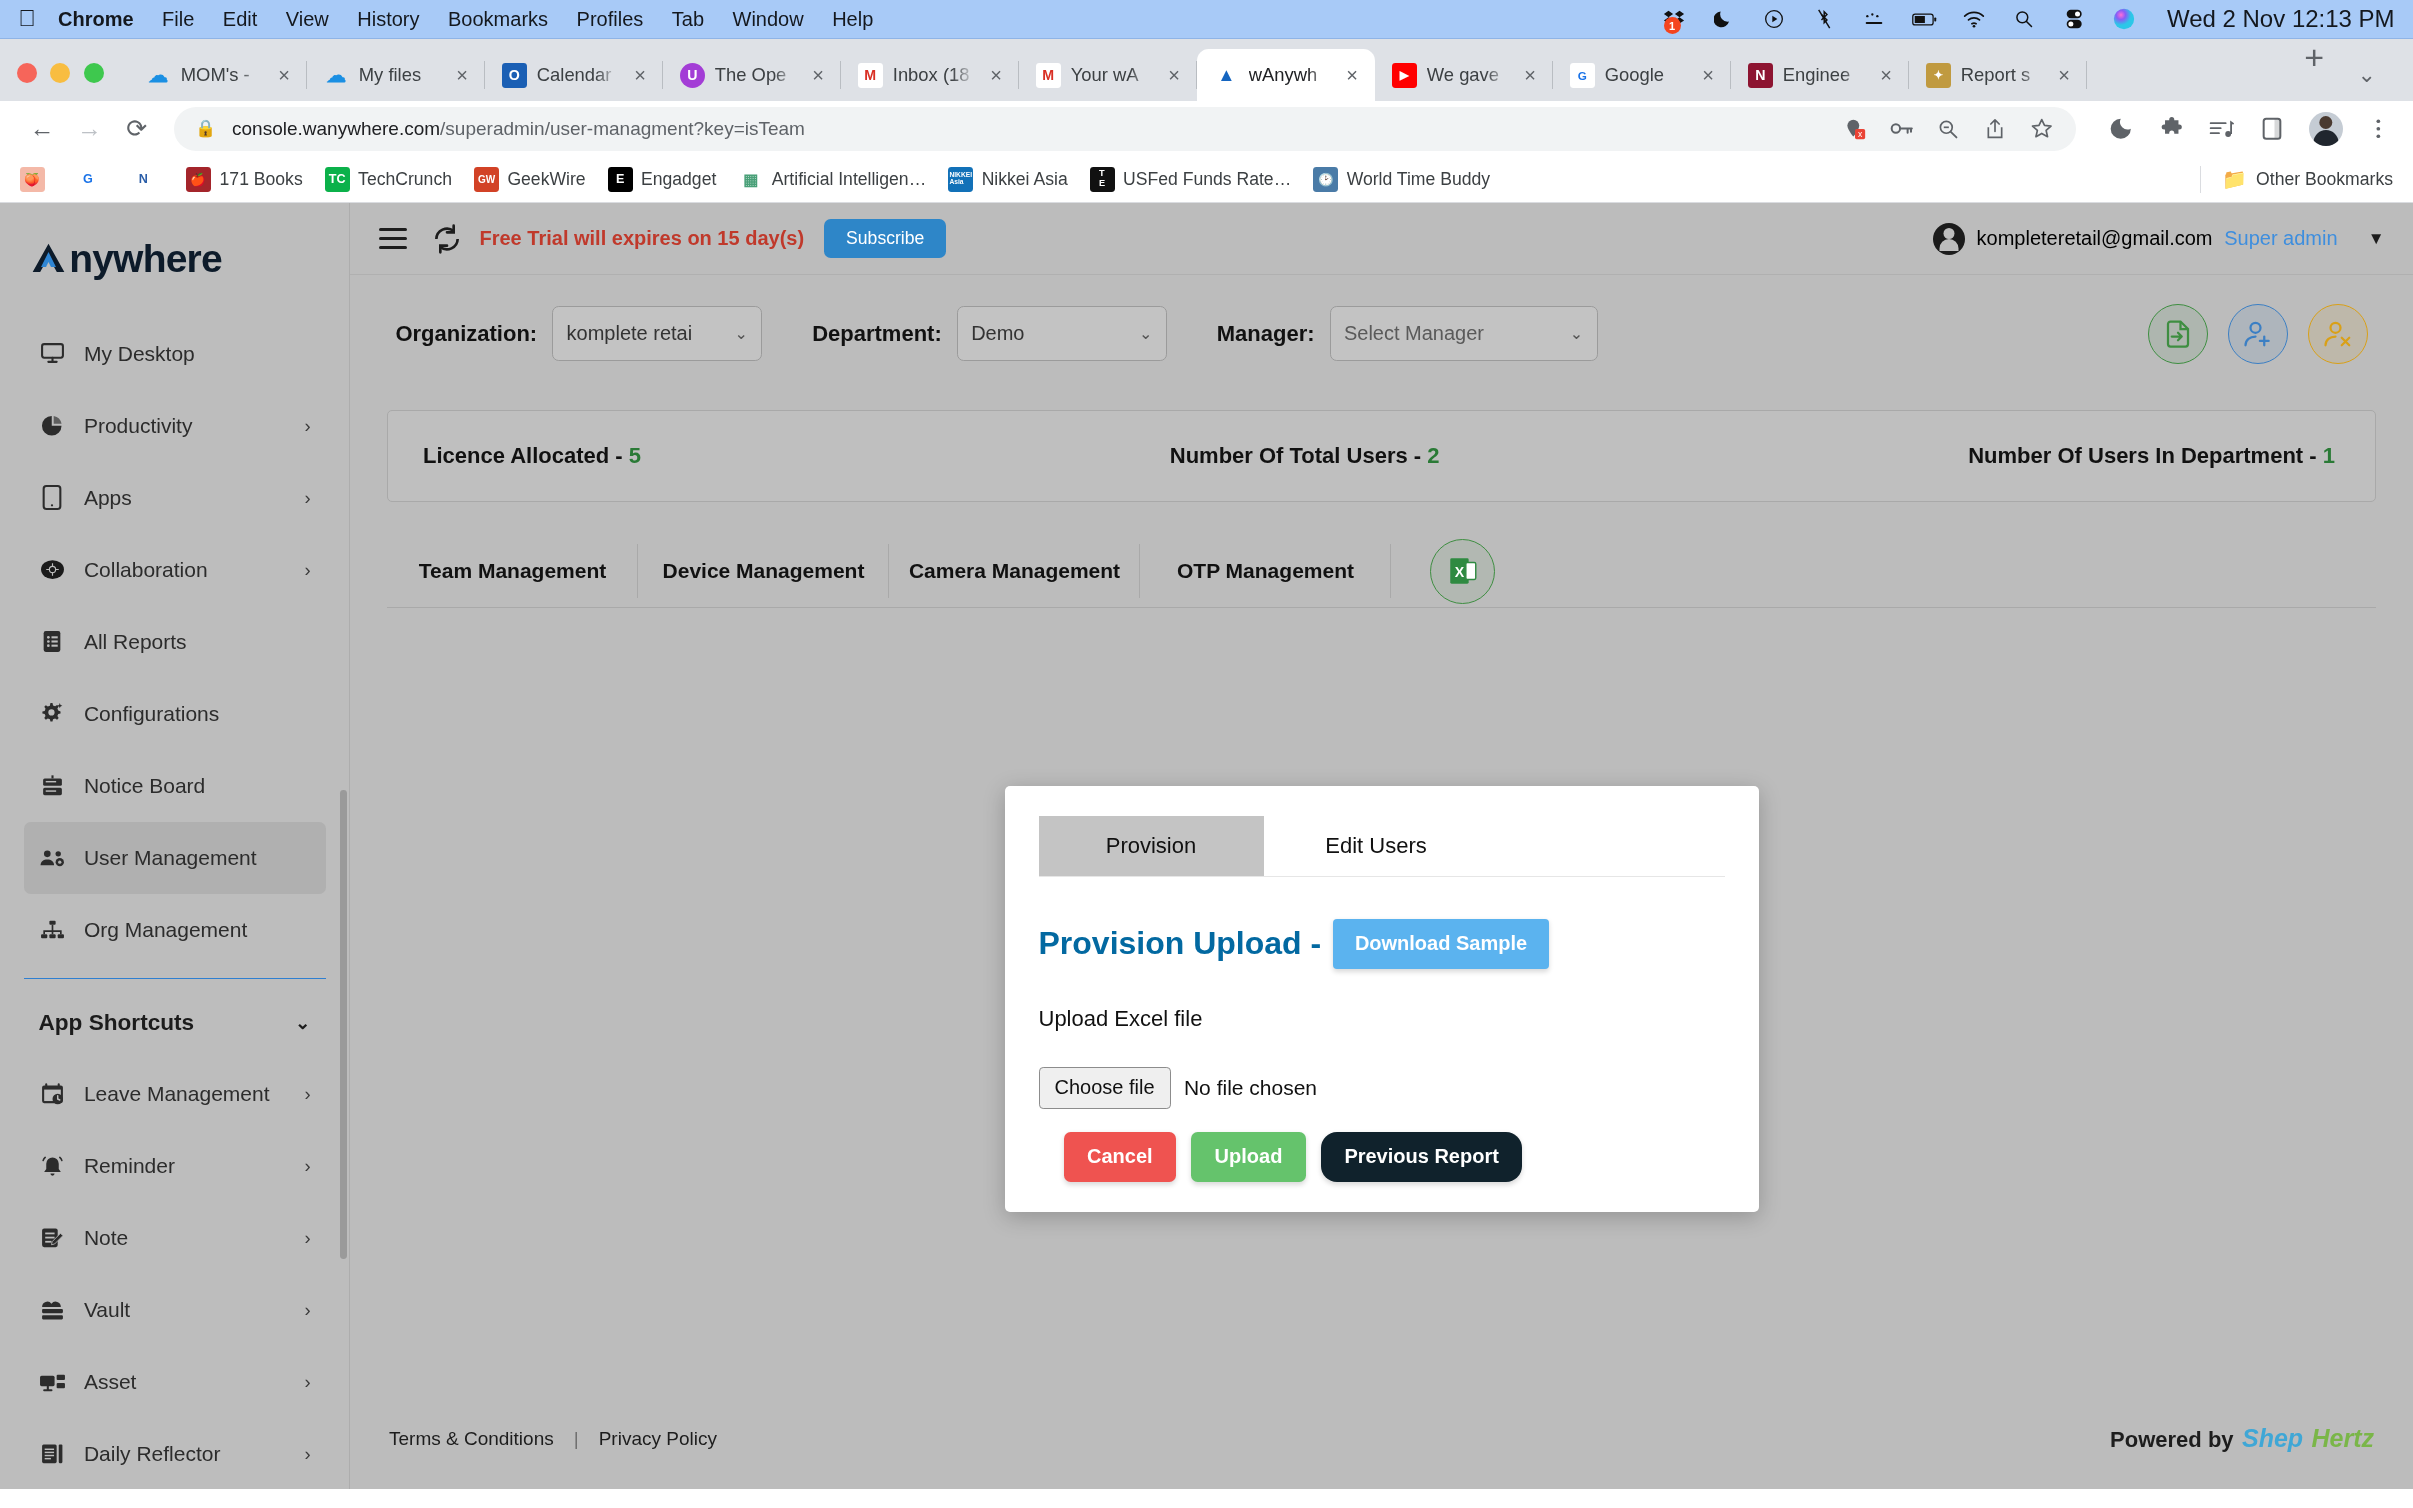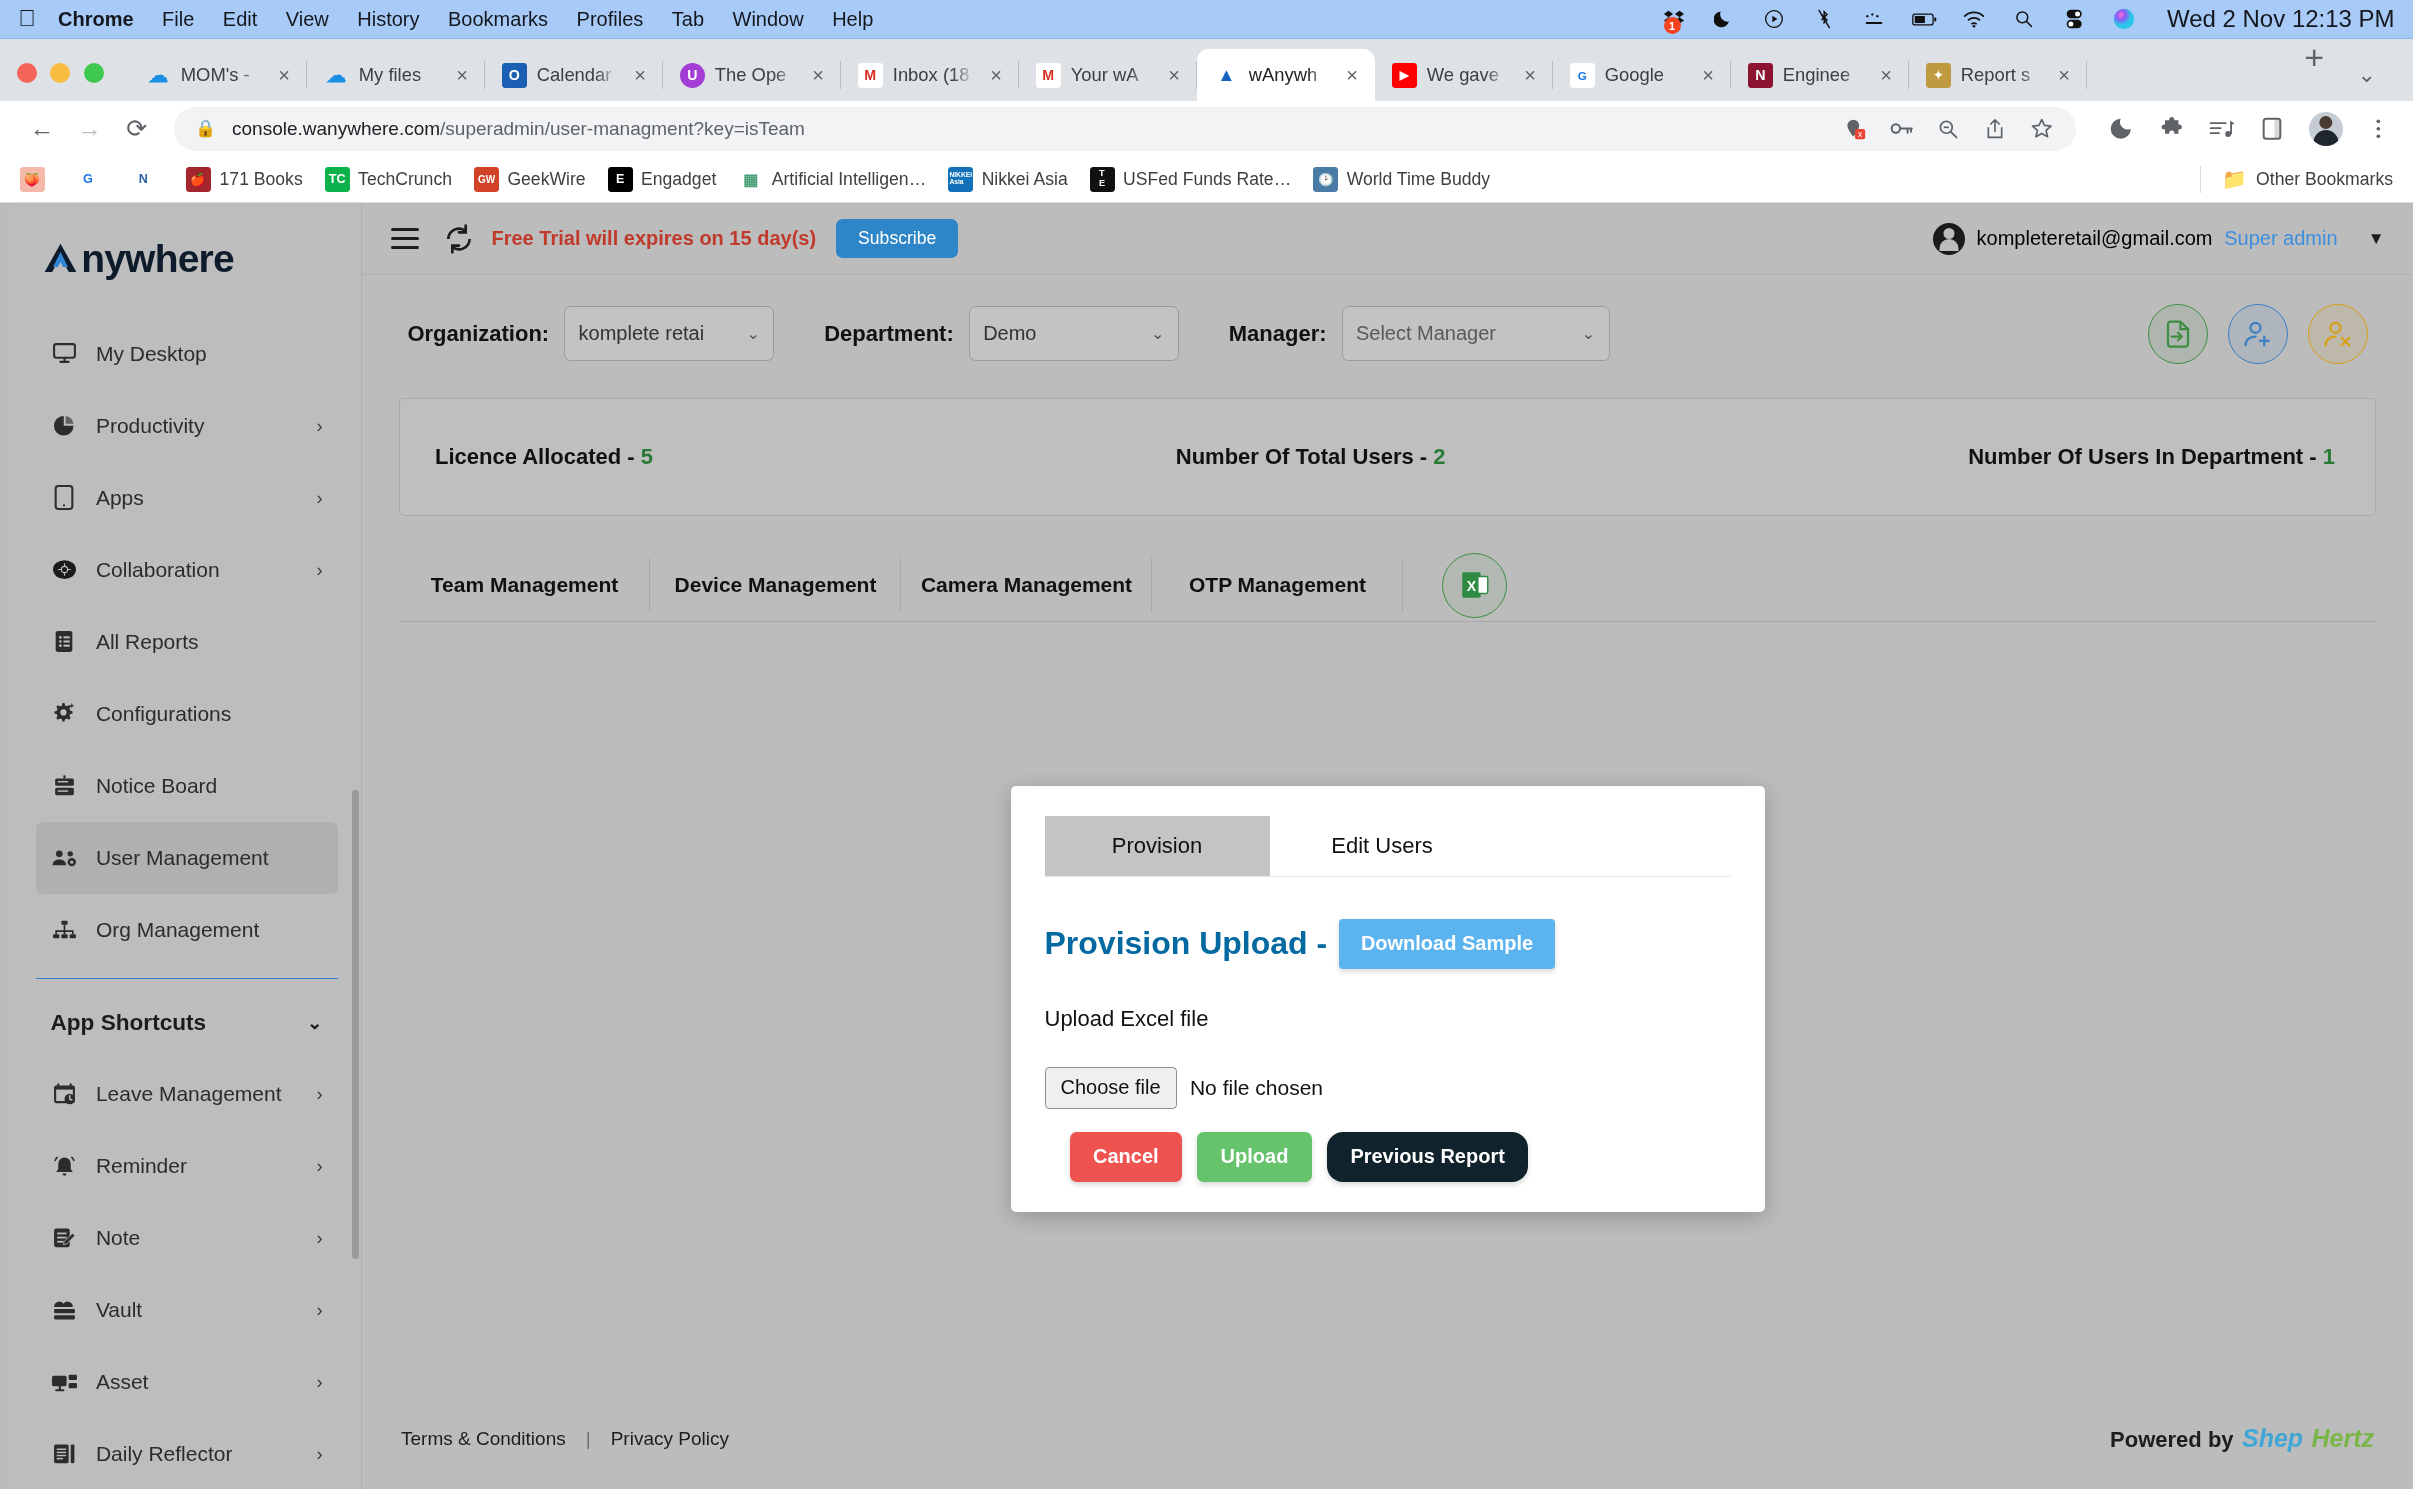--- a/index.html
+++ b/index.html
@@ -95,21 +95,21 @@
     height: 47px; background: #fff; display: flex; align-items: center;
     padding: 0 20px; gap: 22px; border-bottom: 0.8px solid #dadce0; font-size: 17.6px; color: #3c4043;
   }
   .bm { display: flex; align-items: center; gap: 8.4px; white-space: nowrap; }
   .bm .bmico { width: 25px; height: 25px; border-radius: 3.4px; flex: none;
                display: flex; align-items: center; justify-content: center;
                font-size: 12.6px; font-weight: bold; color: #fff; overflow: hidden; }
   .bm-sep { width: 0.8px; height: 27px; background: #dadce0; }
 
   
-  .app { display: flex; height: 1286px; background: #bcbcbc; padding-left: 12px; }
+  .app { display: flex; height: 1286px; background: #bcbcbc; }
 
   
   .sidebar {
     width: 350px; flex: none; background: #bdbdbd;
     border-right: 0.8px solid #adadad; position: relative; overflow: hidden;
   }
   .brand { padding: 34px 0 28.5px 28.5px; display: flex; align-items: center; }
   .brand-mark { position: relative; width: 39px; height: 35px; margin-right: 1.7px; }
   .brand-text { font-size: 39px; font-weight: bold; color: #0d1b2a; letter-spacing: -0.8px; }
   .nav { padding-top: 8.4px; }
@@ -167,22 +167,22 @@
   .fselect .fcaret { font-size: 16px; color: #555; margin-left: 8.4px; }
   .fselect.manager { min-width: 268px; color: #5a5a5a; gap: 22px; }
   .round-actions { margin-left: auto; display: flex; align-items: center; gap: 20px; }
   .round-btn { width: 60px; height: 60px; border-radius: 50%; border: 1.7px solid; display: flex;
                align-items: center; justify-content: center; }
   .round-btn.green { border-color: #3e8e41; color: #3e8e41; background: rgba(62,142,65,.10); }
   .round-btn.blue { border-color: #3b7fc4; color: #3b7fc4; background: rgba(59,127,196,.10); }
   .round-btn.amber { border-color: #d9a017; color: #d9a017; background: rgba(217,160,23,.10); }
 
   .stats-card {
-    margin-top: 34px; background: #bfbfbf; border: 0.8px solid #a9a9a9; border-radius: 5px;
-    height: 118px; display: flex; align-items: center; padding: 0 20px; justify-content: center;
+    margin-top: 46px; background: #bfbfbf; border: 0.8px solid #a9a9a9; border-radius: 5px;
+    height: 92px; display: flex; align-items: center; padding: 0 20px; justify-content: center;
   }
   .stat { font-size: 22px; font-weight: bold; color: #111; white-space: nowrap; }
   .stat .num { color: #2a7a36; }
   .stat.s1 { margin-left: 15px; }
   .stat.s2 { margin: 0 auto; }
   .stat.s3 { margin-right: 20px; }
 
   .tabs-row { margin-top: 34px; display: flex; align-items: center; border-bottom: 0.8px solid #a9a9a9; }
   .mtab {
     font-size: 21px; font-weight: bold; color: #111; padding: 23.5px 0;

